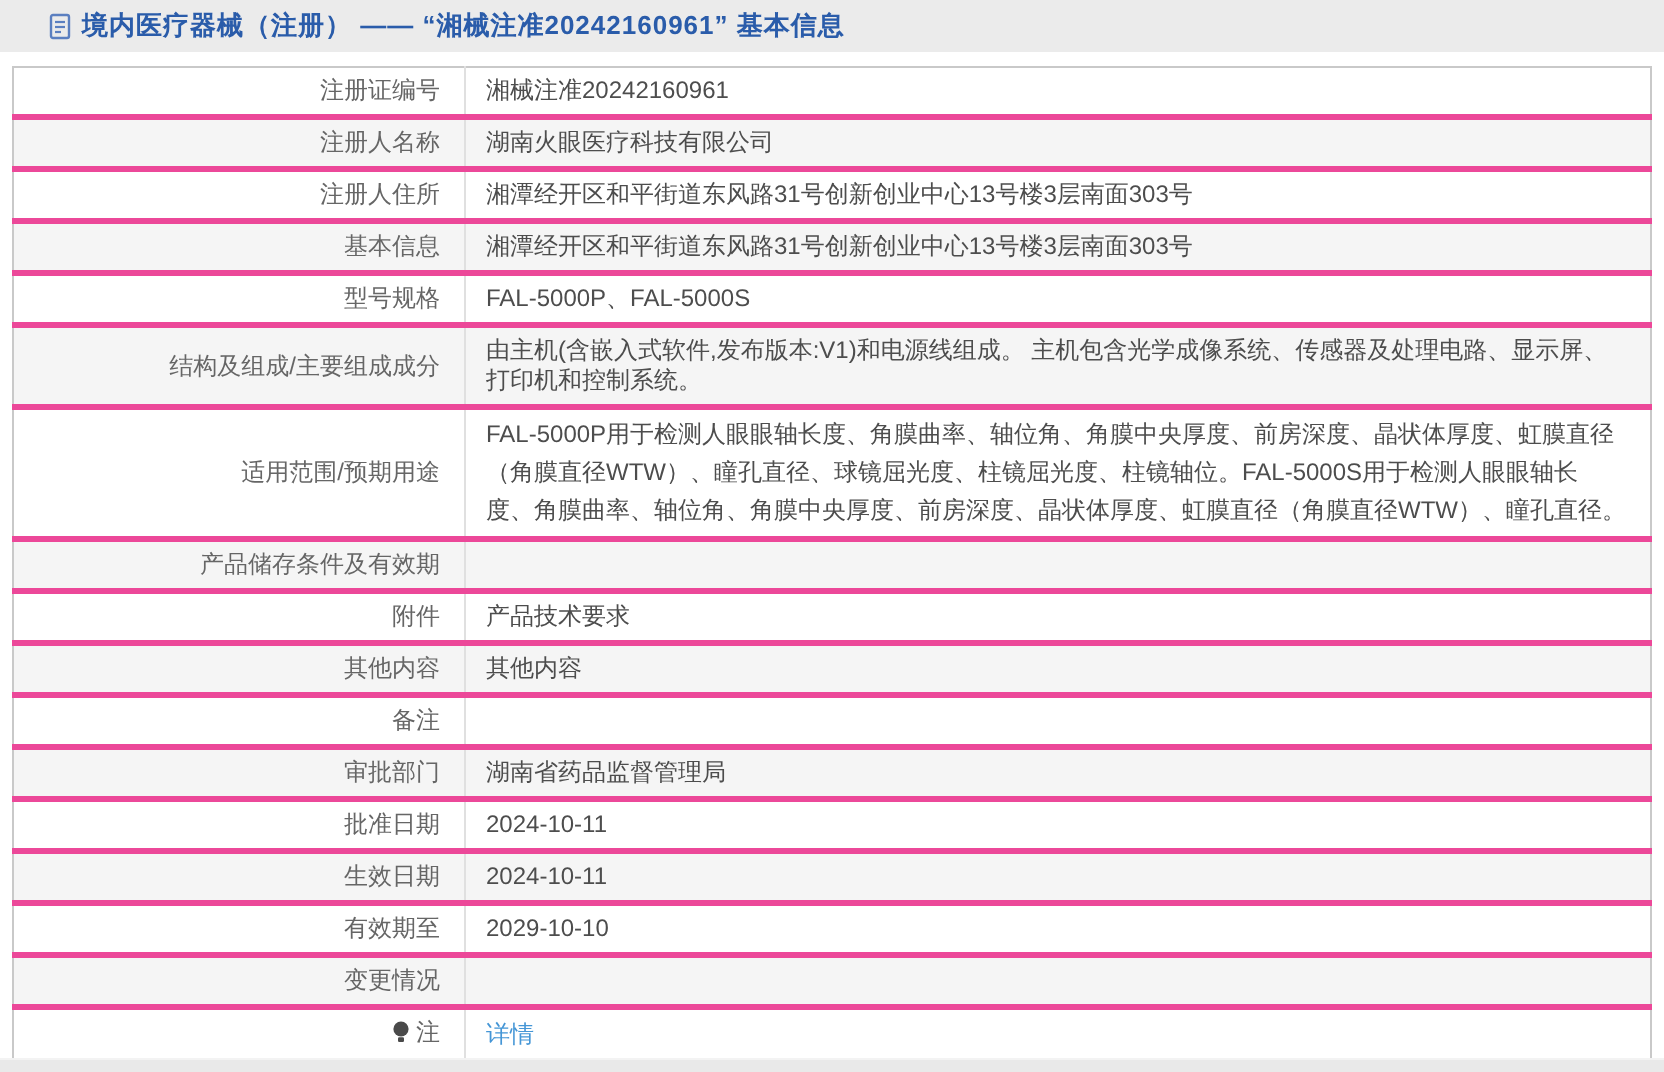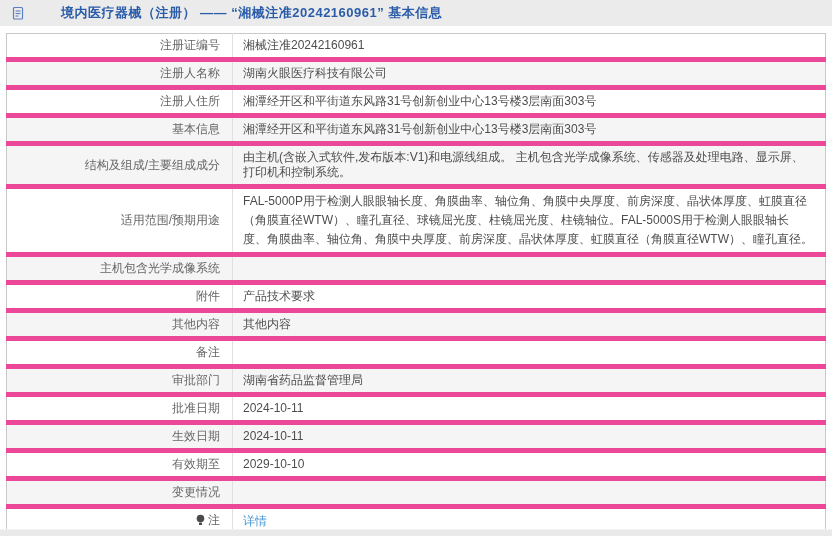--- a/index.html
+++ b/index.html
@@ -13,23 +13,22 @@
     width: 832px;
     height: 536px;
     overflow: hidden;
     background: #ffffff;
   }
   .header-bar {
     height: 26px;
     background: #ebebeb;
     display: flex;
     align-items: center;
-    padding-left: 11px;
+    padding-left: 23px;
     box-sizing: border-box;
-    gap: 32px;
   }
   .doc-icon {
     display: inline-flex;
     margin-right: 4px;
     margin-top: 1px;
   }
   .page-title {
     color: #2a5caa;
     font-size: 13px;
     font-weight: bold;
@@ -43,21 +42,21 @@
     table-layout: fixed;
     font-size: 12px;
   }
   .info-table tr {
     background: #ffffff;
   }
   .info-table tr.alt {
     background: #f5f5f5;
   }
   .info-table td {
-    border-top: 5px solid #ec4899;
+    border-top: 3px solid #ec4899;
     vertical-align: middle;
     box-sizing: border-box;
   }
   .info-table tr:first-child td {
     border-top: none;
   }
   .label-cell {
     width: 226px;
     text-align: right;
     color: #666666;
@@ -124,30 +123,34 @@
           <td class="value-cell"><span>湖南火眼医疗科技有限公司</span></td>
         </tr>
         <tr>
           <td class="label-cell"><span>注册人住所</span></td>
           <td class="value-cell"><span>湘潭经开区和平街道东风路31号创新创业中心13号楼3层南面303号</span></td>
         </tr>
         <tr class="alt">
           <td class="label-cell"><span>基本信息</span></td>
           <td class="value-cell"><span>湘潭经开区和平街道东风路31号创新创业中心13号楼3层南面303号</span></td>
         </tr>
+        <tr>
+          <td class="label-cell"><span>型号规格</span></td>
+          <td class="value-cell"><span>FAL-5000P、FAL-5000S</span></td>
+        </tr>
         <tr class="alt">
           <td class="label-cell"><span>结构及组成/主要组成成分</span></td>
           <td class="value-cell"><span>由主机(含嵌入式软件,发布版本:V1)和电源线组成。 主机包含光学成像系统、传感器及处理电路、显示屏、打印机和控制系统。</span></td>
         </tr>
         <tr class="tall">
           <td class="label-cell"><span>适用范围/预期用途</span></td>
           <td class="value-cell"><span>FAL-5000P用于检测人眼眼轴长度、角膜曲率、轴位角、角膜中央厚度、前房深度、晶状体厚度、虹膜直径（角膜直径WTW）、瞳孔直径、球镜屈光度、柱镜屈光度、柱镜轴位。FAL-5000S用于检测人眼眼轴长度、角膜曲率、轴位角、角膜中央厚度、前房深度、晶状体厚度、虹膜直径（角膜直径WTW）、瞳孔直径。</span></td>
         </tr>
         <tr class="alt">
-          <td class="label-cell"><span>主机包含光学成像系统</span></td>
+          <td class="label-cell"><span>产品储存条件及有效期</span></td>
           <td class="value-cell"></td>
         </tr>
         <tr>
           <td class="label-cell"><span>附件</span></td>
           <td class="value-cell"><span>产品技术要求</span></td>
         </tr>
         <tr class="alt">
           <td class="label-cell"><span>其他内容</span></td>
           <td class="value-cell"><span>其他内容</span></td>
         </tr>

